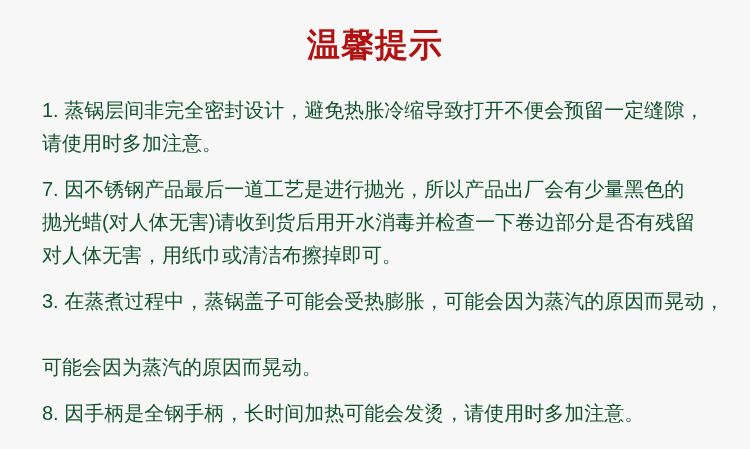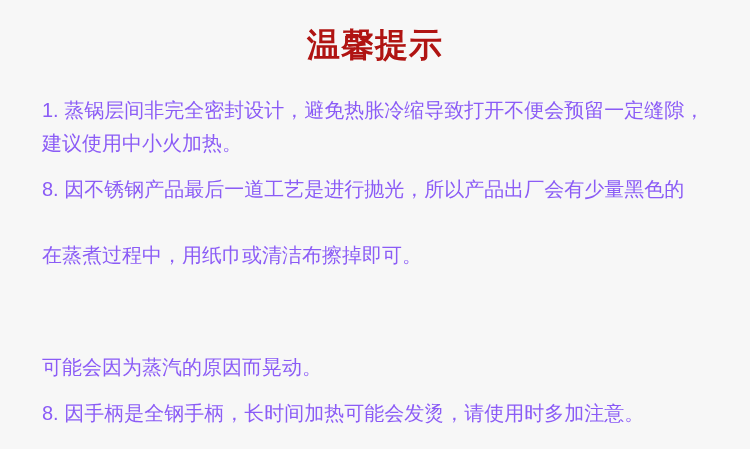--- a/index.html
+++ b/index.html
@@ -41,34 +41,34 @@
   .notice-line {
     white-space: nowrap;
   }
 </style>
 </head>
 <body style="background: rgb(247, 247, 247);">
 
 <div class="notice-panel">
   <h1 class="notice-title" style="color: rgb(176, 20, 18);">温馨提示</h1>
 
-  <div class="notice-body" style="color: #8b5cf6;">
+  <div class="notice-body" style="color: #14532d;">
     <p class="notice-paragraph">
       <span class="notice-line">1. 蒸锅层间非完全密封设计，避免热胀冷缩导致打开不便会预留一定缝隙，</span><br>
-      <span class="notice-line">建议使用中小火加热。</span>
+      <span class="notice-line">请使用时多加注意。</span>
     </p>
 
     <p class="notice-paragraph">
-      <span class="notice-line">8. 因不锈钢产品最后一道工艺是进行抛光，所以产品出厂会有少量黑色的</span><br>
-      <br>
-      <span class="notice-line">在蒸煮过程中，用纸巾或清洁布擦掉即可。</span>
+      <span class="notice-line">7. 因不锈钢产品最后一道工艺是进行抛光，所以产品出厂会有少量黑色的</span><br>
+      <span class="notice-line">抛光蜡(对人体无害)请收到货后用开水消毒并检查一下卷边部分是否有残留</span><br>
+      <span class="notice-line">对人体无害，用纸巾或清洁布擦掉即可。</span>
     </p>
 
     <p class="notice-paragraph">
-      <br>
+      <span class="notice-line">3. 在蒸煮过程中，蒸锅盖子可能会受热膨胀，可能会因为蒸汽的原因而晃动，</span><br>
       <br>
       <span class="notice-line">可能会因为蒸汽的原因而晃动。</span>
     </p>
 
     <p class="notice-paragraph">
       <span class="notice-line">8. 因手柄是全钢手柄，长时间加热可能会发烫，请使用时多加注意。</span>
     </p>
   </div>
 </div>
 

